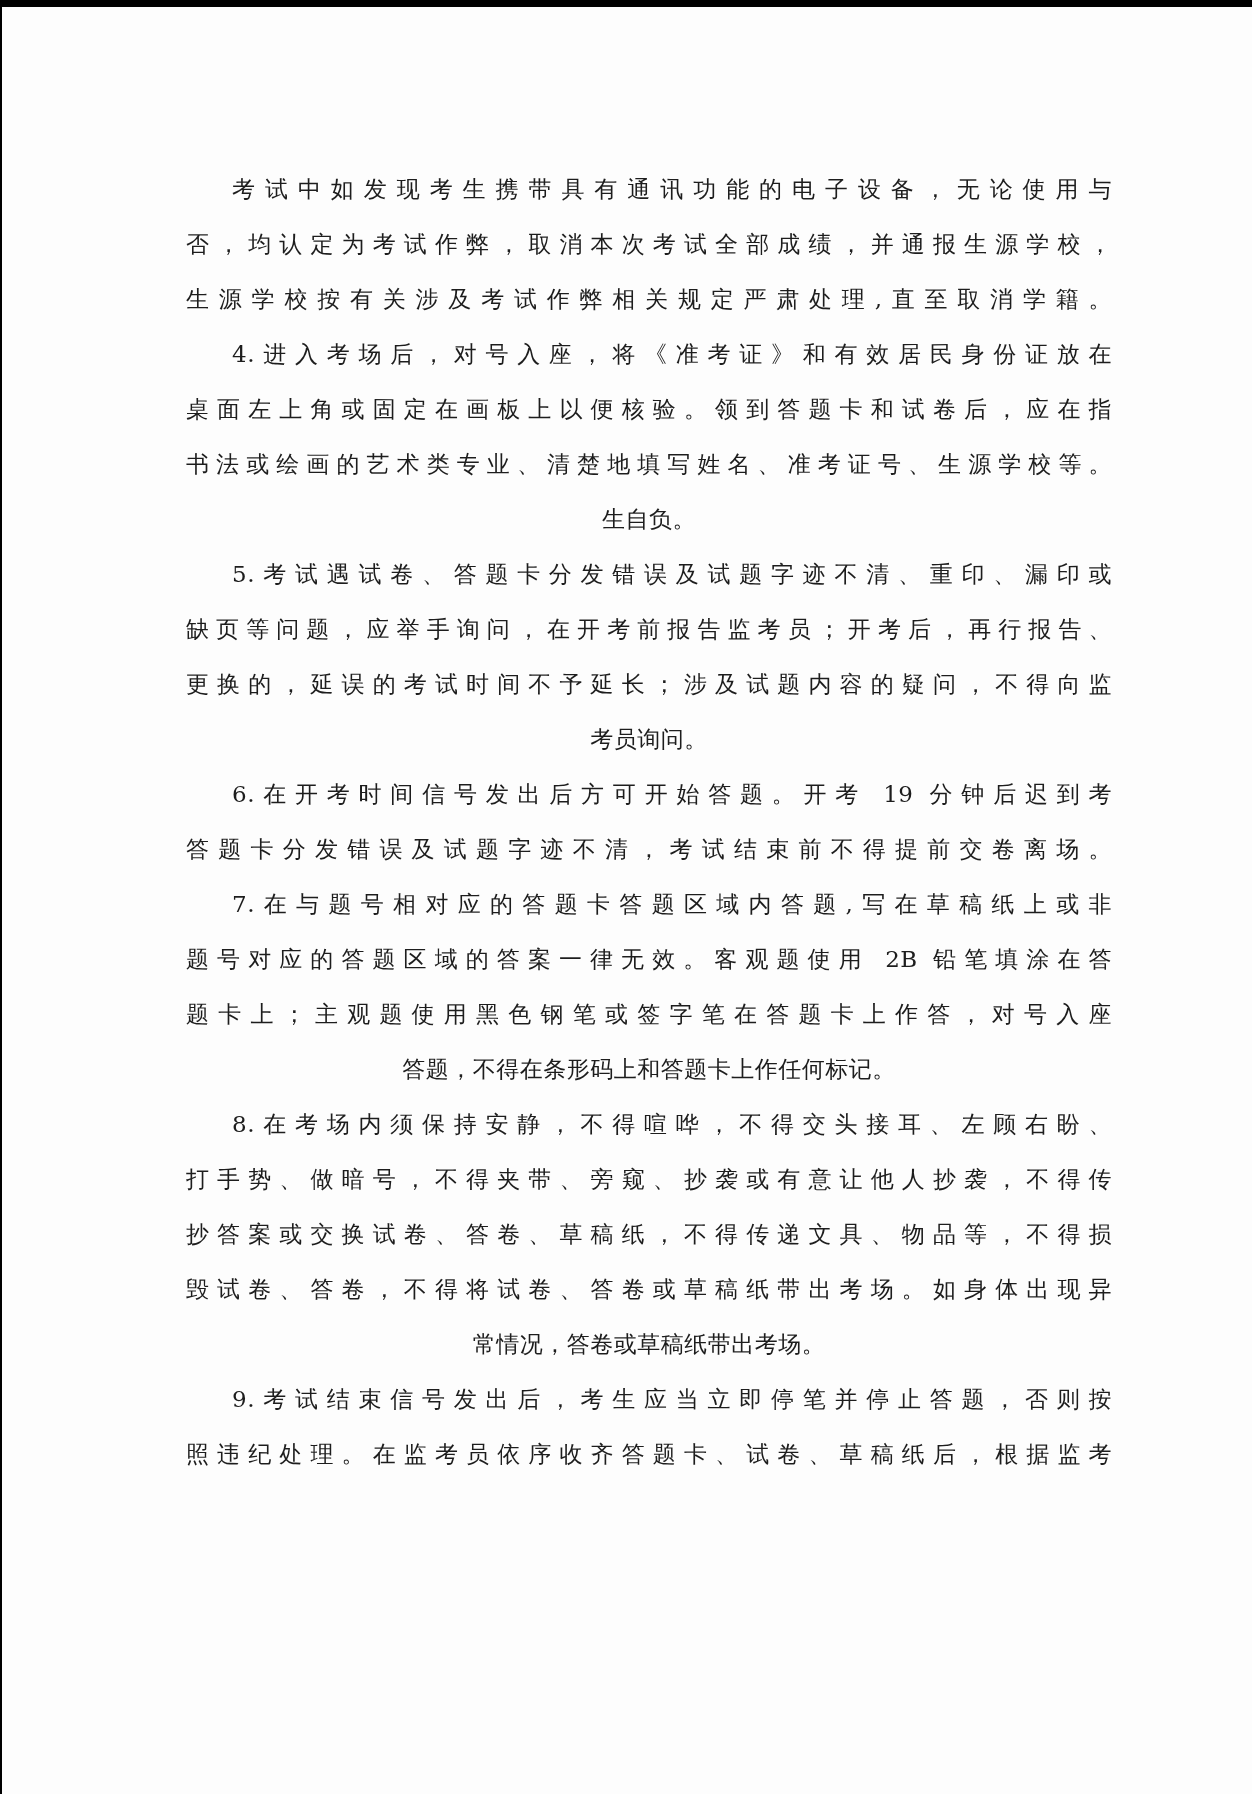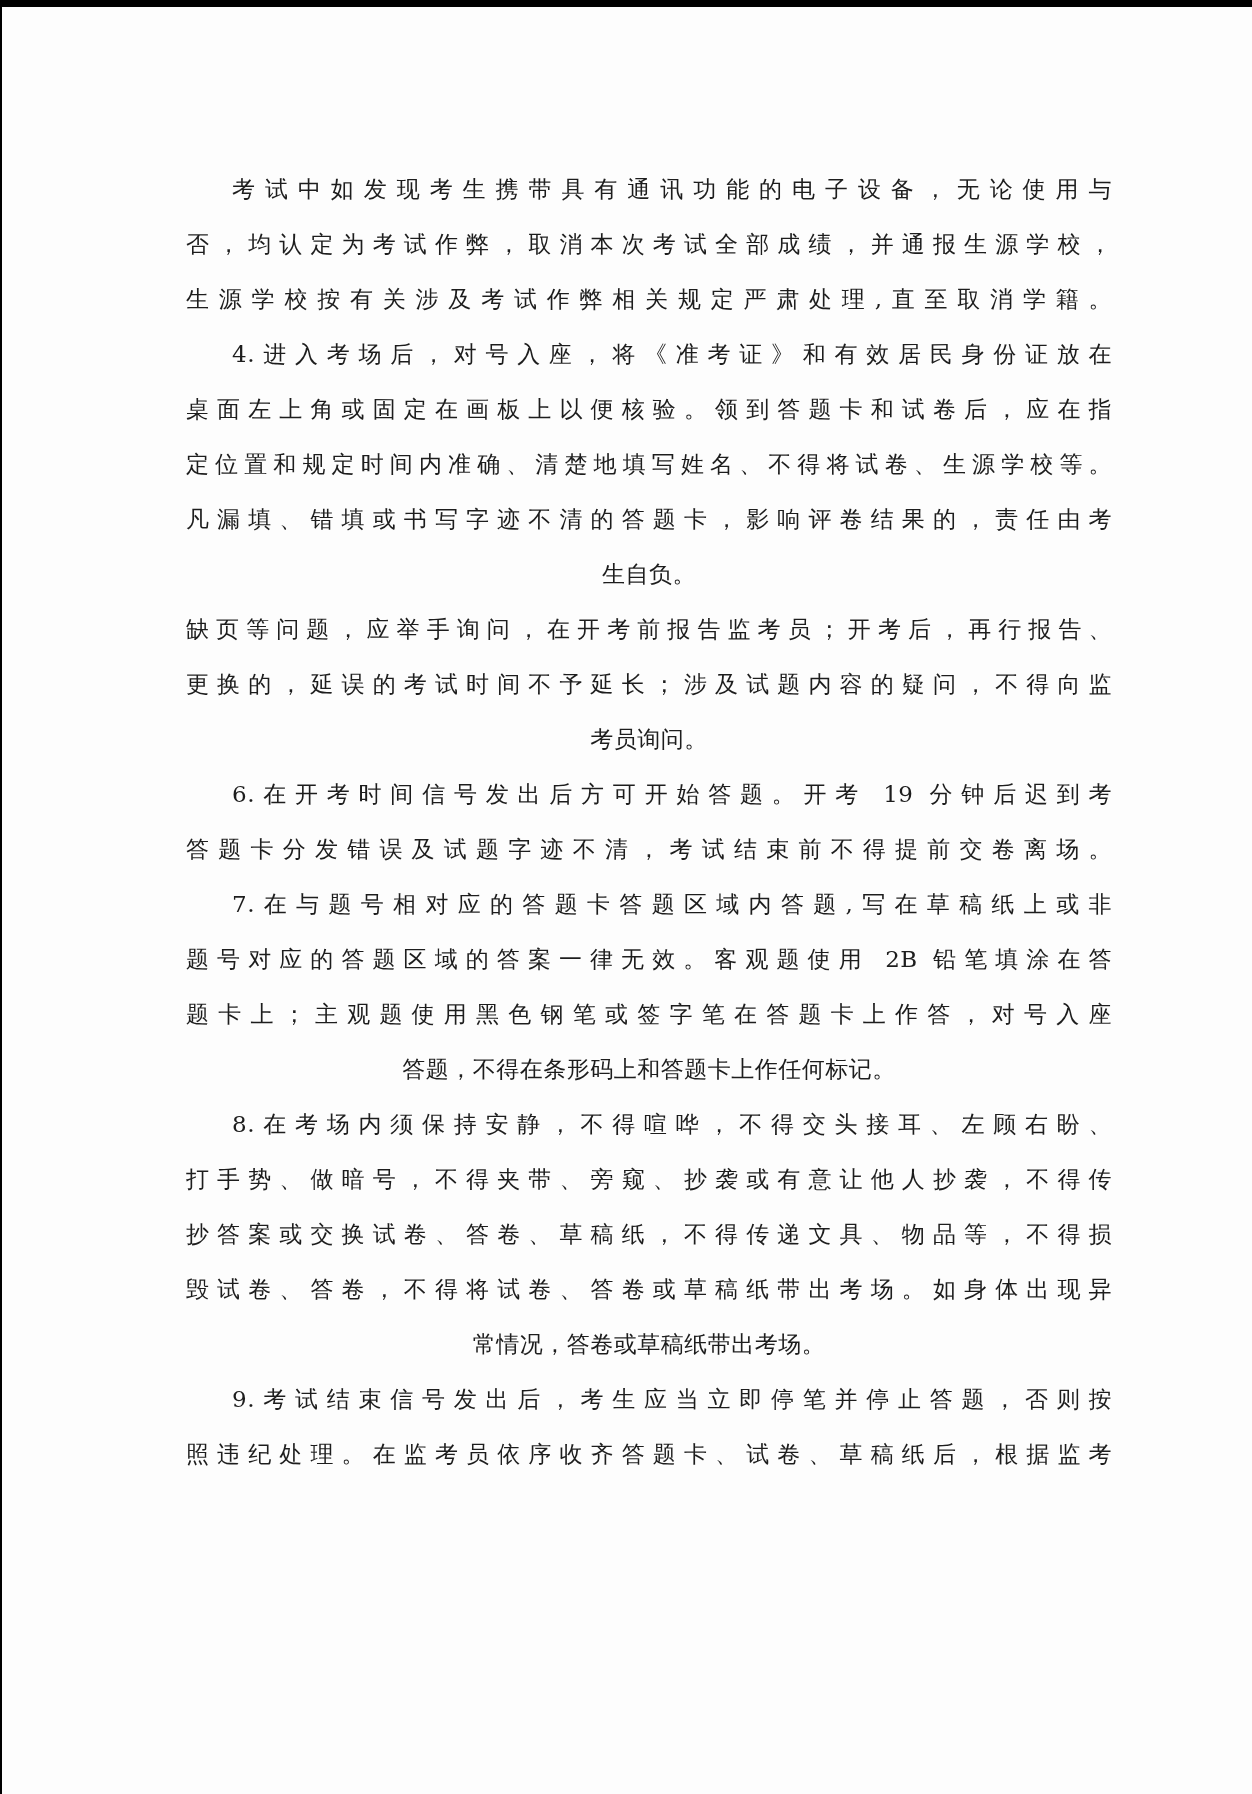--- a/index.html
+++ b/index.html
@@ -55,23 +55,23 @@
 
 <div class="page" style="background: rgb(253, 253, 253);">
   <div class="edge-top" style="background: rgb(0, 0, 0);"></div>
   <div class="edge-left" style="background: rgb(0, 0, 0);"></div>
   <div class="doc" style="color: rgb(29, 29, 29);">
       <div class="line just indent">考试中如发现考生携带具有通讯功能的电子设备，无论使用与</div>
       <div class="line just">否，均认定为考试作弊，取消本次考试全部成绩，并通报生源学校，</div>
       <div class="line just">生源学校按有关涉及考试作弊相关规定严肃处理,直至取消学籍。</div>
       <div class="line just indent">4.进入考场后，对号入座，将《准考证》和有效居民身份证放在</div>
       <div class="line just">桌面左上角或固定在画板上以便核验。领到答题卡和试卷后，应在指</div>
-      <div class="line just">定位置和规定时间内准确、清楚地填写姓名、不得将试卷、生源学校等。</div>
-      <div class="line just">凡漏填、错填或书写字迹不清的答题卡，影响评卷结果的，责任由考</div>
+      <div class="line just">书法或绘画的艺术类专业、清楚地填写姓名、准考证号、生源学校等。</div>
       <div class="line">生自负。</div>
+      <div class="line just indent">5.考试遇试卷、答题卡分发错误及试题字迹不清、重印、漏印或</div>
       <div class="line just">缺页等问题，应举手询问，在开考前报告监考员；开考后，再行报告、</div>
       <div class="line just">更换的，延误的考试时间不予延长；涉及试题内容的疑问，不得向监</div>
       <div class="line">考员询问。</div>
       <div class="line just indent">6.在开考时间信号发出后方可开始答题。开考 19 分钟后迟到考</div>
       <div class="line just">答题卡分发错误及试题字迹不清，考试结束前不得提前交卷离场。</div>
       <div class="line just indent">7.在与题号相对应的答题卡答题区域内答题,写在草稿纸上或非</div>
       <div class="line just">题号对应的答题区域的答案一律无效。客观题使用 2B 铅笔填涂在答</div>
       <div class="line just">题卡上；主观题使用黑色钢笔或签字笔在答题卡上作答，对号入座</div>
       <div class="line">答题，不得在条形码上和答题卡上作任何标记。</div>
       <div class="line just indent">8.在考场内须保持安静，不得喧哗，不得交头接耳、左顾右盼、</div>

